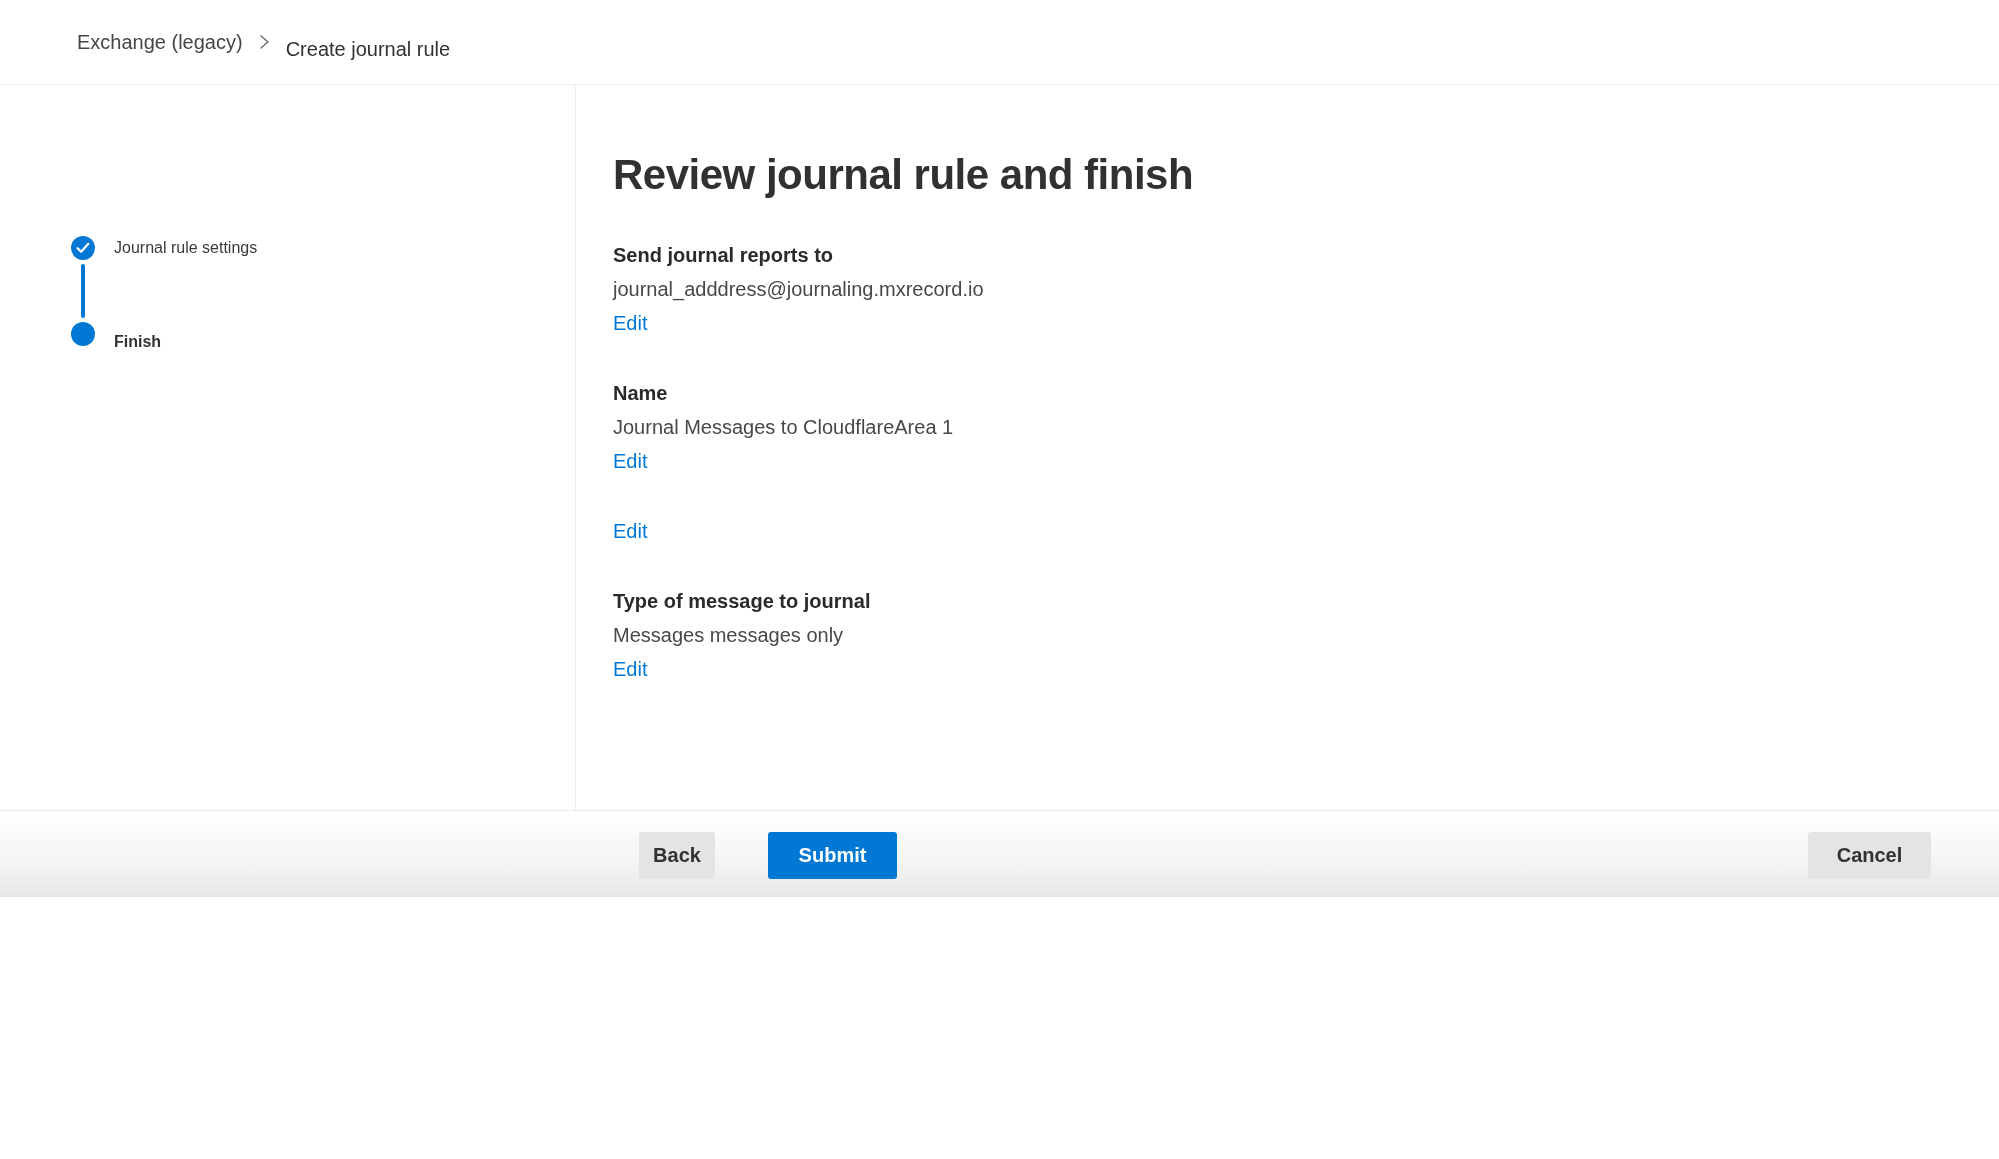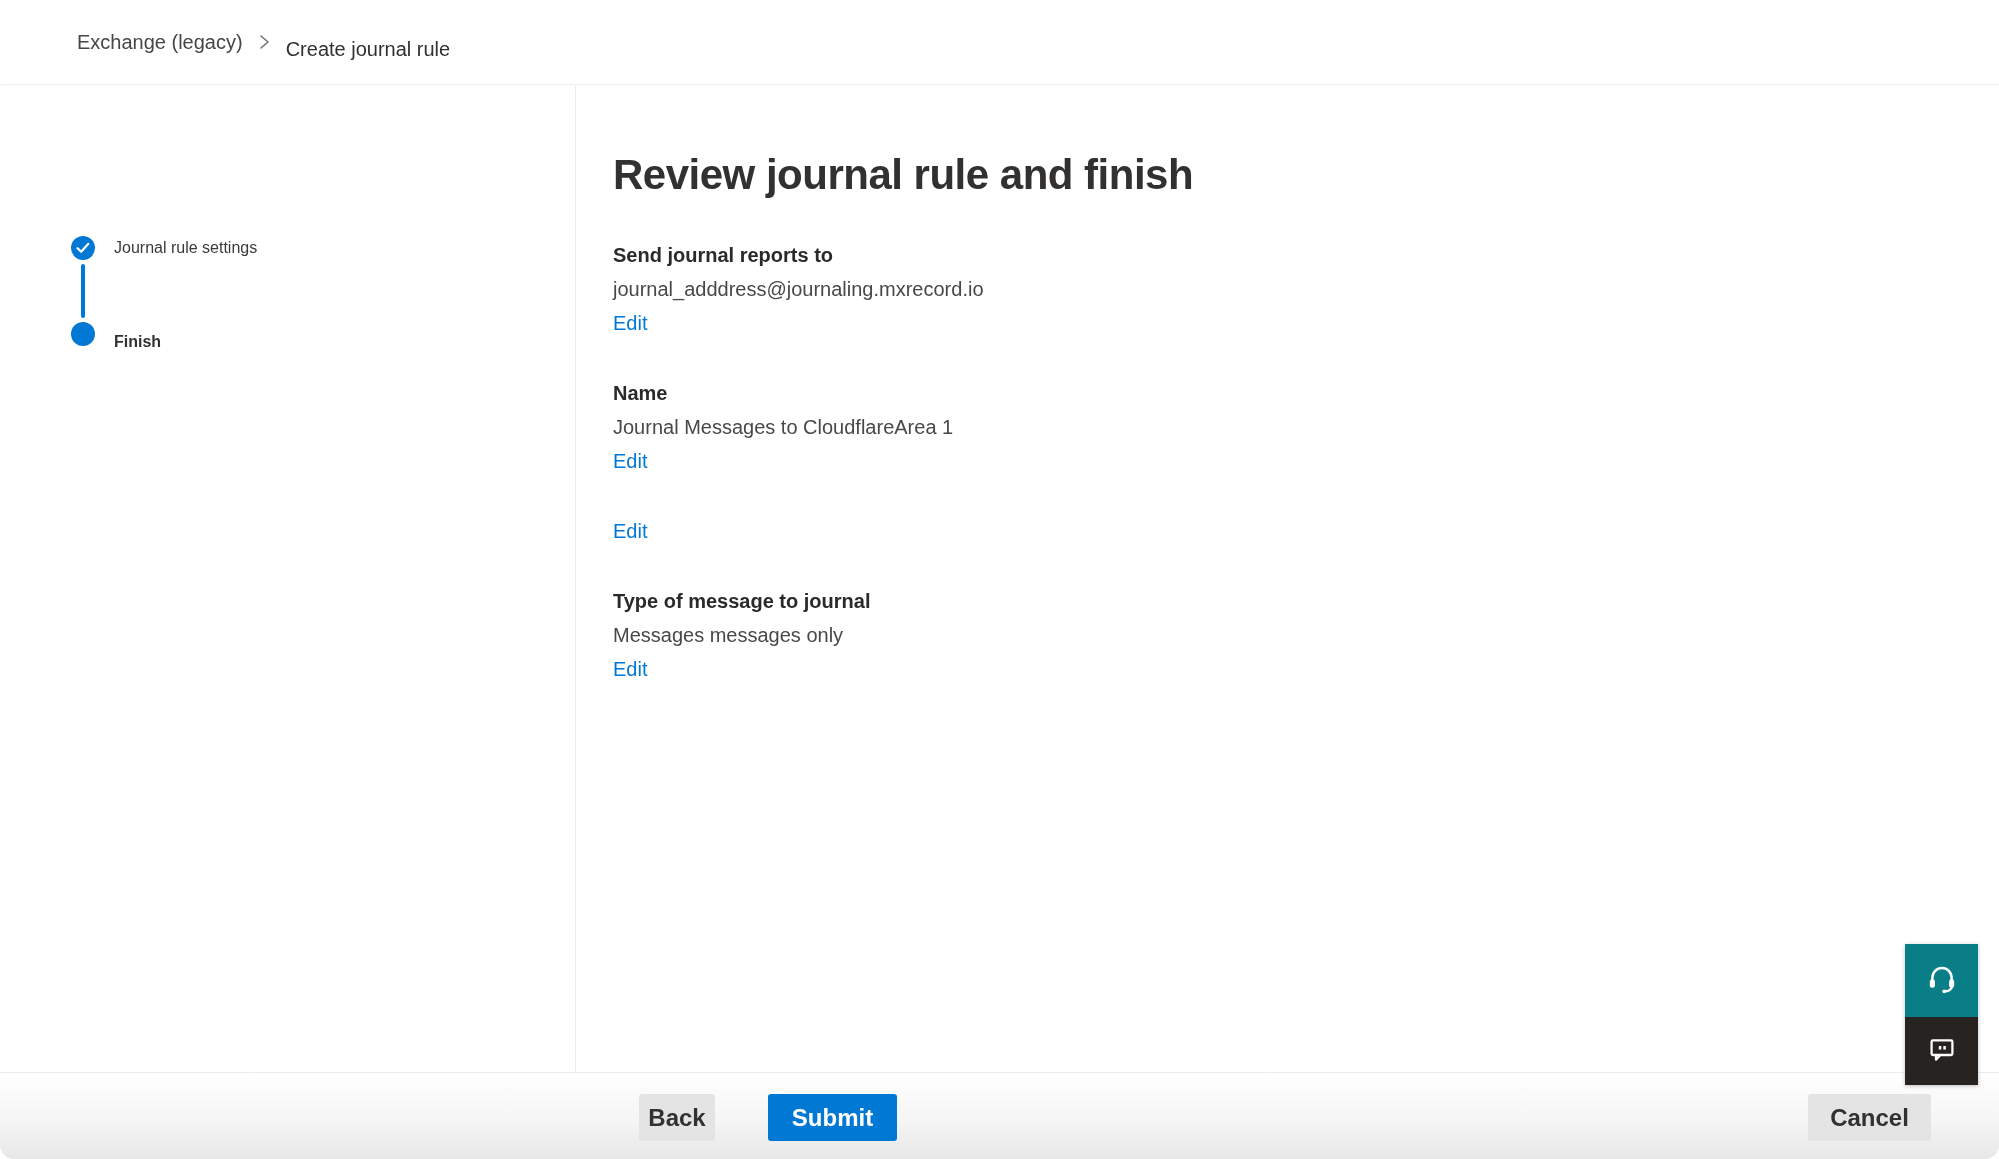--- a/index.html
+++ b/index.html
@@ -1,24 +1,23 @@
 <!DOCTYPE html>
 <html><head>
 <meta charset="utf-8">
 <style>
   * { margin:0; padding:0; box-sizing:border-box; }
   html,body { background:#ffffff; }
   body { font-family:"Liberation Sans", sans-serif; color:#323130; }
 
   .app {
     position:relative;
-    width:1999px; height:1159px;
+    width:1999px; height:897px;
     background:#ffffff;
     overflow:hidden;
-    border-radius:14px;
   }
   .left-edge-line {
     position:absolute; left:0; top:0; bottom:0; width:1px;
     background:#f0f0f0;
   }
 
   
   .header {
     position:absolute; top:0; left:0; right:0; height:85px;
     background:#ffffff;
@@ -72,21 +71,21 @@
   
   .footer {
     position:absolute; left:0; right:0; bottom:0; height:87px;
     border-top:1px solid #ececec;
     background:linear-gradient(180deg, #ffffff 0%, #f5f5f5 55%, #e7e7e7 100%);
   }
   .btn {
     position:absolute; top:21px; height:47px;
     border:none; border-radius:3px;
     font-family:"Liberation Sans", sans-serif;
-    font-size:24px; font-weight:600;
+    font-size:20px; font-weight:600;
     display:flex; align-items:center; justify-content:center;
     cursor:pointer;
   }
   .btn-gray { background:#e4e4e4; color:#323130; }
   .btn-primary { background:#0078d4; color:#ffffff; }
   .btn-back { left:639px; width:76px; }
   .btn-submit { left:768px; width:129px; }
   .btn-cancel { left:1808px; width:123px; }
 
   

